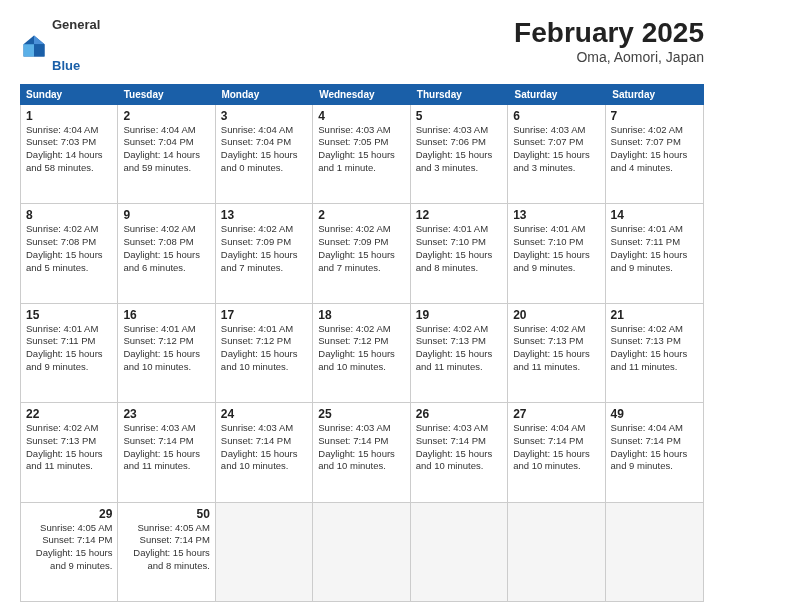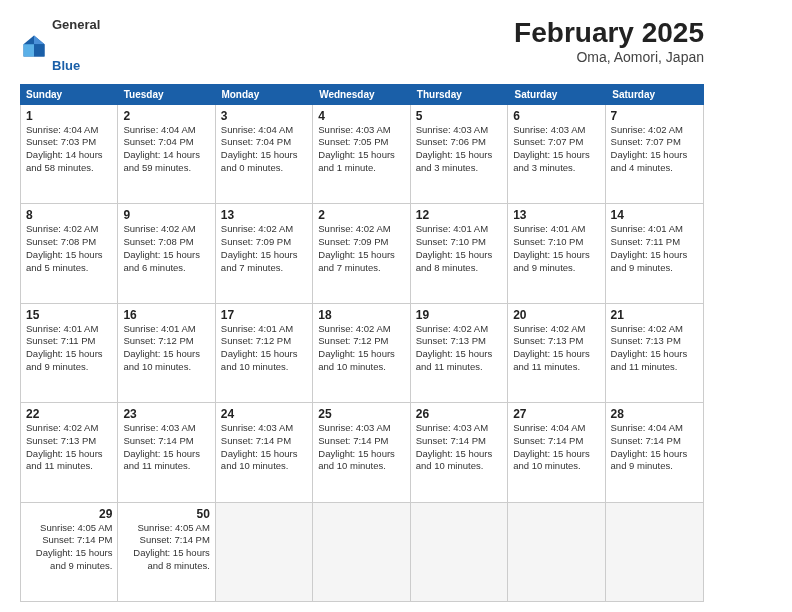--- a/index.html
+++ b/index.html
@@ -270,21 +270,21 @@
         </div>
         <div class="cal-cell">
           <span class="day-num">26</span>
           <div class="day-info">Sunrise: 4:03 AM<br>Sunset: 7:14 PM<br>Daylight: 15 hours<br>and 10 minutes.</div>
         </div>
         <div class="cal-cell">
           <span class="day-num">27</span>
           <div class="day-info">Sunrise: 4:04 AM<br>Sunset: 7:14 PM<br>Daylight: 15 hours<br>and 10 minutes.</div>
         </div>
         <div class="cal-cell">
-          <span class="day-num">28</span>
+          <span class="day-num">49</span>
           <div class="day-info">Sunrise: 4:04 AM<br>Sunset: 7:14 PM<br>Daylight: 15 hours<br>and 9 minutes.</div>
         </div>
       </div>
 
       <div class="cal-row">
         <div class="cal-cell">
           <span class="day-num">29</span>
           <div class="day-info">Sunrise: 4:05 AM<br>Sunset: 7:14 PM<br>Daylight: 15 hours<br>and 9 minutes.</div>
         </div>
         <div class="cal-cell">

